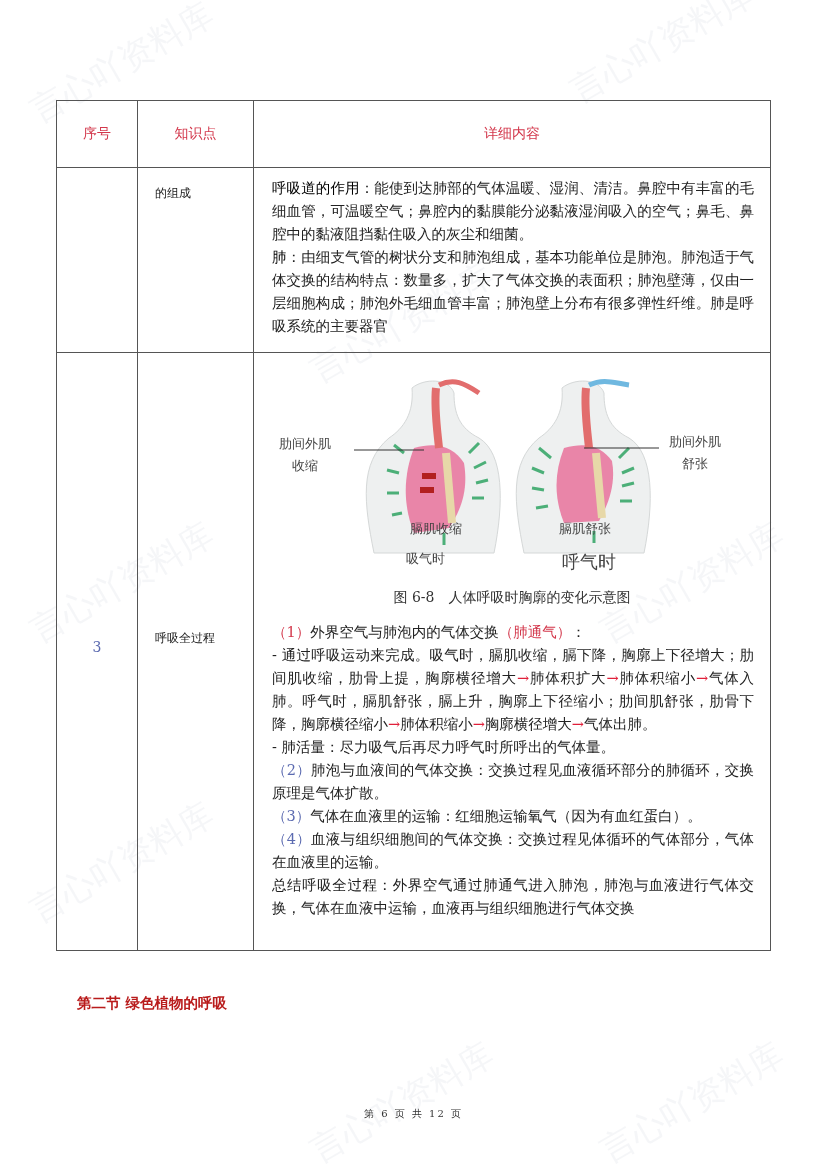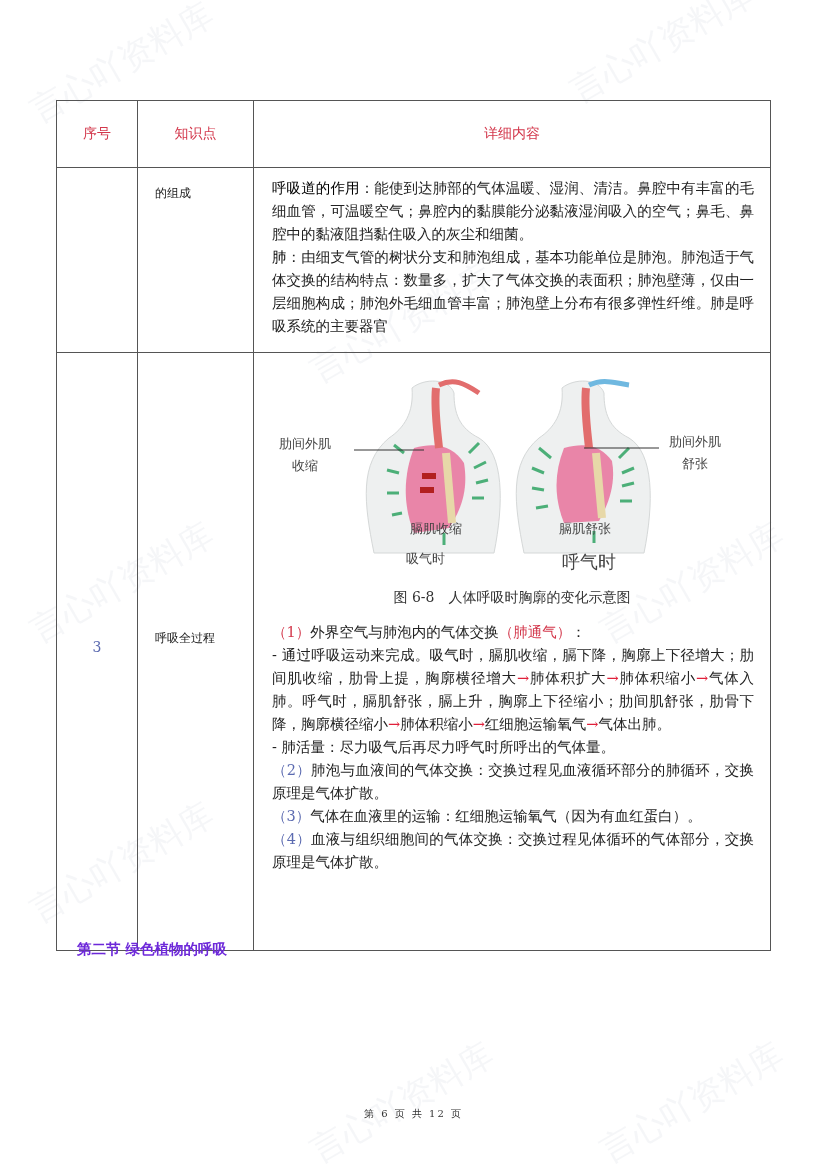--- a/index.html
+++ b/index.html
@@ -21,21 +21,21 @@
   .row3 .c2 .txt { padding-top: 275px; }
   .content { padding: 10px 16px 0 18px; font-size: 14.5px; line-height: 23px; color: #222; text-align: justify; }
   .red { color: #000000; }
   .pink { color: #d3374b; }
   .blue { color: #5b6ab0; }
   .arr { color: #e0203a; }
   .p { margin: 0; }
   .figure { position: relative; height: 258px; margin: 0 0 0 0; }
   .fig-svg { position: absolute; left: 0; top: 0; }
   .caption { position: absolute; left: 0; right: 0; top: 236px; text-align: center; font-size: 14px; color: #333; }
-  .section-title { position: absolute; left: 77px; top: 940px; font-family: "DejaVu Sans", "Liberation Sans", sans-serif; font-weight: bold; font-size: 14.5px; color: #6d28d9; }
+  .section-title { position: absolute; left: 77px; top: 994px; font-family: "DejaVu Sans", "Liberation Sans", sans-serif; font-weight: bold; font-size: 14.5px; color: #b91c1c; }
   .footer { position: absolute; left: 0; right: 0; top: 1107px; text-align: center; font-size: 10px; color: #333; letter-spacing: 2px; }
   .watermark { position: absolute; font-size: 34px; color: rgba(160,170,190,0.10); transform: rotate(-30deg); font-family: "DejaVu Sans", sans-serif; pointer-events: none; white-space: nowrap; }
 </style>
 </head>
 <body>
 
 <div class="watermark" style="left:20px;top:40px;">言心吖资料库</div>
 <div class="watermark" style="left:560px;top:20px;">言心吖资料库</div>
 <div class="watermark" style="left:300px;top:300px;">言心吖资料库</div>
 <div class="watermark" style="left:20px;top:560px;">言心吖资料库</div>
@@ -126,24 +126,25 @@
         </div>
         <div style="position:absolute;left:156px;top:167px;font-size:13px;color:#404040;">膈肌收缩</div>
         <div style="position:absolute;left:305px;top:167px;font-size:13px;color:#444;">膈肌舒张</div>
         <div style="position:absolute;left:152px;top:197px;font-size:13px;color:#444;">吸气时</div>
         <div style="position:absolute;left:308px;top:197px;font-size:18px;color:#444;">呼气时</div>
         <div class="caption">图 6-8　人体呼吸时胸廓的变化示意图</div>
       </div>
 
       <div class="content" style="padding-top:10px;">
         <p class="p"><span class="pink">（1）</span><span>外界空气与肺泡内的气体交换</span><span class="pink">（肺通气）</span><span>：</span></p>
-        <p class="p"><span>- 通过呼吸运动来完成。吸气时，膈肌收缩，膈下降，胸廓上下径增大；肋间肌收缩，肋骨上提，胸廓横径增大</span><span class="arr">→</span><span>肺体积扩大</span><span class="arr">→</span><span>肺体积缩小</span><span class="arr">→</span><span>气体入肺。呼气时，膈肌舒张，膈上升，胸廓上下径缩小；肋间肌舒张，肋骨下降，胸廓横径缩小</span><span class="arr">→</span><span>肺体积缩小</span><span class="arr">→</span><span>红细胞运输氧气</span><span class="arr">→</span><span>气体出肺。</span></p>
+        <p class="p"><span>- 通过呼吸运动来完成。吸气时，膈肌收缩，膈下降，胸廓上下径增大；肋间肌收缩，肋骨上提，胸廓横径增大</span><span class="arr">→</span><span>肺体积扩大</span><span class="arr">→</span><span>肺体积缩小</span><span class="arr">→</span><span>气体入肺。呼气时，膈肌舒张，膈上升，胸廓上下径缩小；肋间肌舒张，肋骨下降，胸廓横径缩小</span><span class="arr">→</span><span>肺体积缩小</span><span class="arr">→</span><span>胸廓横径增大</span><span class="arr">→</span><span>气体出肺。</span></p>
         <p class="p">- 肺活量：尽力吸气后再尽力呼气时所呼出的气体量。</p>
         <p class="p"><span class="blue">（2）</span><span>肺泡与血液间的气体交换：交换过程见血液循环部分的肺循环，交换原理是气体扩散。</span></p>
         <p class="p"><span class="blue">（3）</span><span>气体在血液里的运输：红细胞运输氧气（因为有血红蛋白）。</span></p>
-        <p class="p"><span class="blue">（4）</span><span>血液与组织细胞间的气体交换：交换过程见体循环的气体部分，交换原理是气体扩散。</span></p>
+        <p class="p"><span class="blue">（4）</span><span>血液与组织细胞间的气体交换：交换过程见体循环的气体部分，气体在血液里的运输。</span></p>
+        <p class="p">总结呼吸全过程：外界空气通过肺通气进入肺泡，肺泡与血液进行气体交换，气体在血液中运输，血液再与组织细胞进行气体交换</p>
       </div>
     </div>
   </div>
 </div>
 
 <div class="section-title">第二节  绿色植物的呼吸</div>
 <div class="footer">第 6 页 共 12 页</div>
 
 </body></html>

